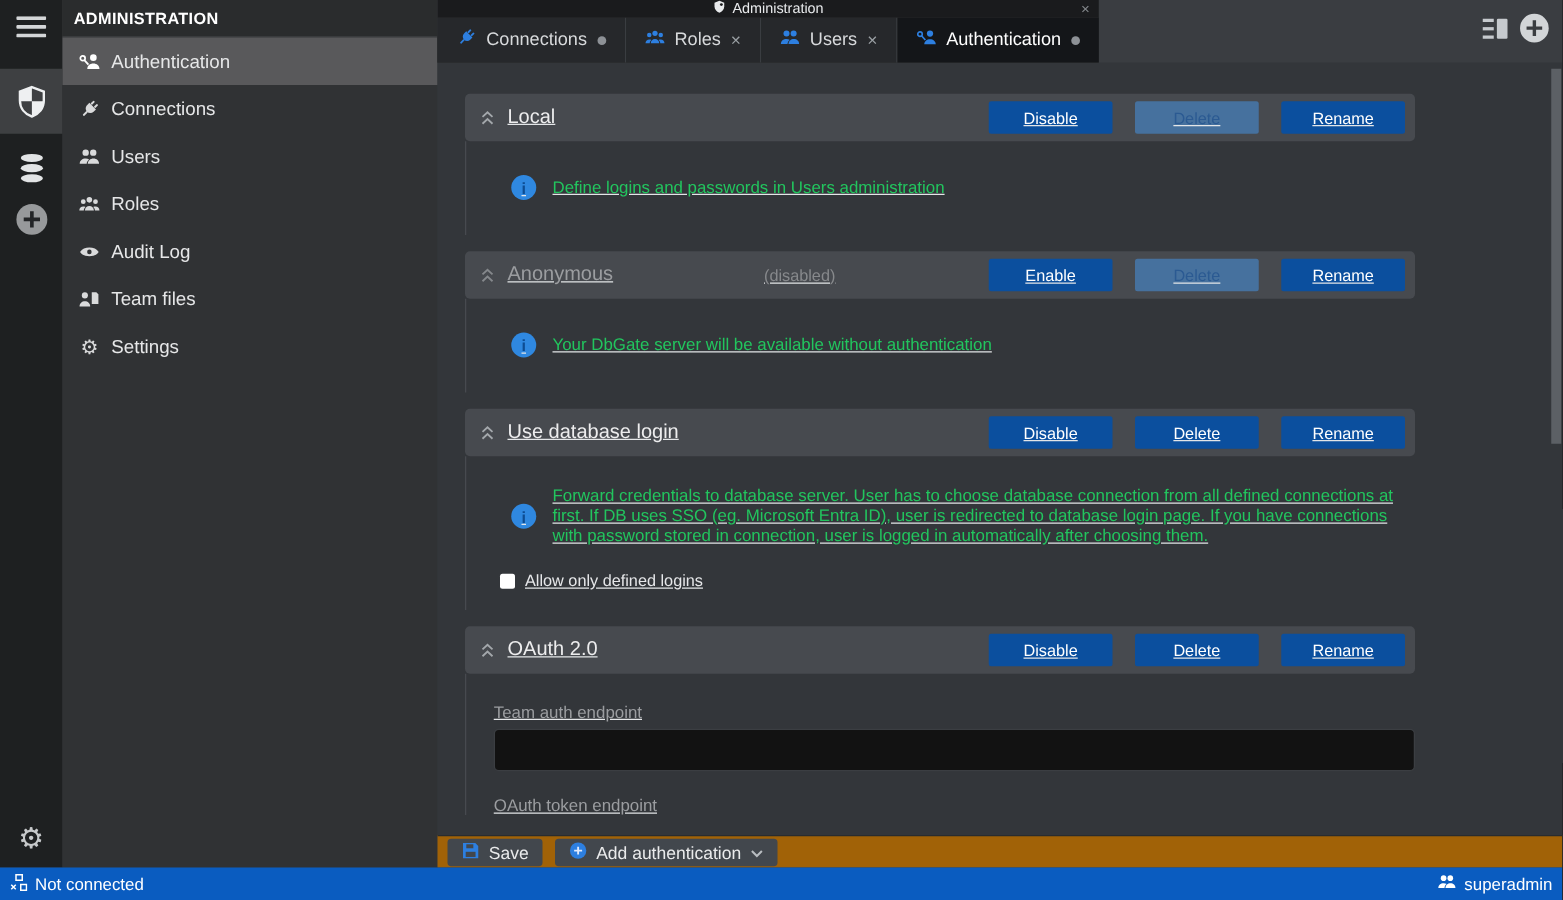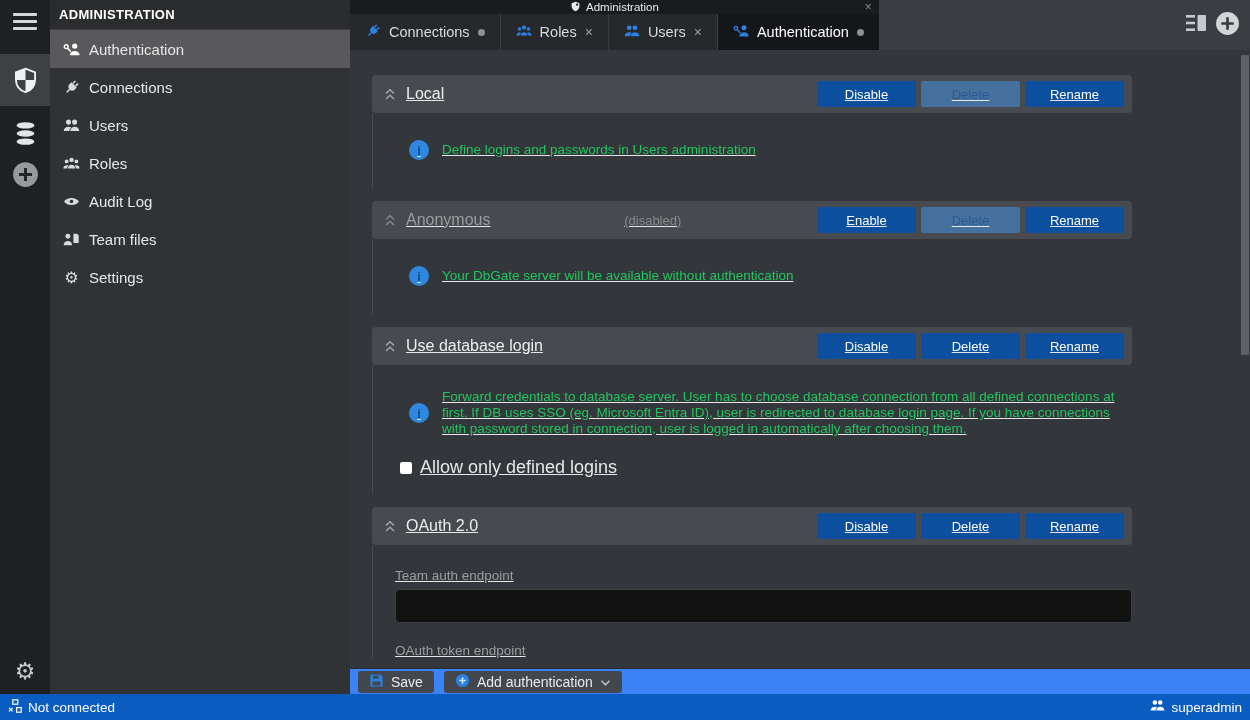--- a/index.html
+++ b/index.html
@@ -40,39 +40,39 @@
 
   
   .content { position:absolute; top:50px; left:0; right:0; bottom:26px; overflow:hidden; padding:25px 0 0 22px; }
   .sections { width:760px;text-decoration:underline; }
   .sec-header { height:38px; background:#474a4f; border-radius:4px; display:flex; align-items:center; padding:0 8px 0 12px; }
   .collapse-ic { width:12px; height:14px; margin-right:10px; cursor:pointer; display:flex; align-items:center; }
   .sec-title { font-size:16px; color:#ededee; margin-right:auto; }
   .sec-title.muted { color:#9b9da0; }
   .sec-suffix { font-size:13px; color:#87898c; margin:0 auto 0 10px; }
   .sec-suffix + .btn-row { margin-left:0;padding-left:12px; }
-  .btn-row { display:flex; gap:5px; }
+  .btn-row { display:flex; gap:18px; }
   .btn { width:99px; height:26px; border:none; border-radius:2px; background:#0b4f9e; color:#ffffff; font-size:13px; font-family:inherit; cursor:pointer; }
   .btn.disabled { background:#46719e; color:#2b5a92; cursor:default; }
   .sec-body { border-left:1px solid #474a4f; margin-bottom:13px; }
   .body-pad { padding:27px 0 28px 0; }
   .info-row { display:flex; align-items:center; gap:13px; padding-left:36px; }
   .info-ic { width:20px; height:20px; border-radius:50%; background:#2f88e0; color:#0d4c92; font-size:13px; font-weight:bold; display:flex; align-items:center; justify-content:center; flex:0 0 20px; }
   .info-text { font-size:13.5px; color:#22c55e; line-height:16px; }
   .info-text.multiline { width:697px; }
   .check-row { display:flex; align-items:center; gap:8px; padding-left:27px; margin-top:20px; cursor:pointer; }
   .checkbox { width:12px; height:12px; background:#ffffff; border-radius:2px; flex:0 0 12px; }
-  .check-label { font-size:18px; color:#e6e7e9; }
+  .check-label { font-size:13px; color:#e6e7e9; }
   .field-label { font-size:13.5px; color:#9b9da0; padding-left:22px; }
   .field-input { display:block; margin:6px 0 0 22px; width:737px; height:34px; background:#121212; border:1px solid #3b3e42; border-radius:4px; color:#e4e6e8; font-size:13.5px; padding:0 10px; font-family:inherit; }
   .field-gap { height:20px; }
   .scroll-thumb { position:absolute; right:1px; top:5px; width:8px; height:300px; background:#5c6065; cursor:grab; }
 
   
-  .toolbar { position:absolute; left:0; right:0; bottom:0; height:26px; background:#3b82f6; border-top:1px solid #292c2f; display:flex; align-items:center; padding-left:8px; gap:10px; }
+  .toolbar { position:absolute; left:0; right:0; bottom:0; height:26px; background:#a16207; border-top:1px solid #292c2f; display:flex; align-items:center; padding-left:8px; gap:10px; }
   .tool-btn { height:22px; display:flex; align-items:center; gap:7px; background:#42474d; border:none; border-radius:3px; padding:0 11px; color:#eaebec; font-size:14px; font-family:inherit; cursor:pointer; }
 
   
   .statusbar { position:absolute; left:0; right:0; bottom:0; height:26px; background:#0a5cc0; display:flex; align-items:center; justify-content:space-between; padding:0 8px; color:#ffffff; font-size:13.5px;gap:39px; }
   .status-group { display:flex; align-items:center; gap:6px; }
 </style>
 </head>
 <body>
 
 <div class="app">

